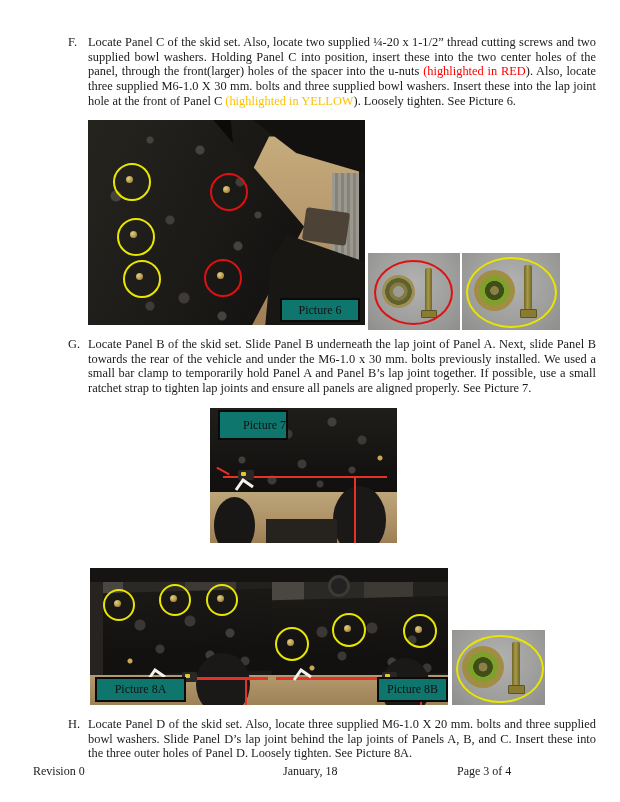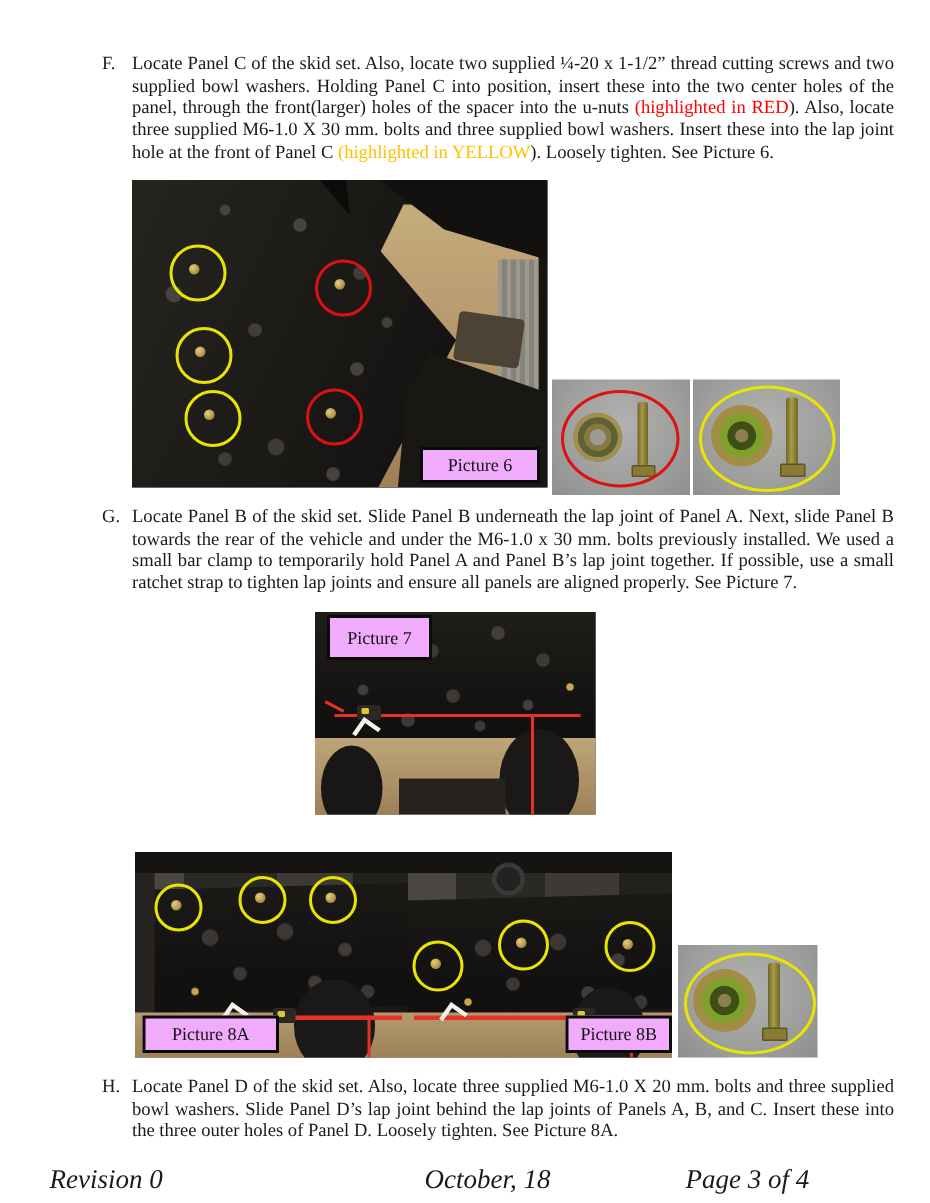--- a/index.html
+++ b/index.html
@@ -8,25 +8,25 @@
   .abs{position:absolute;}
 
   
   .step{position:absolute;font-size:12.4px;line-height:14.7px;}
   .step .letter{position:absolute;left:0;top:0;}
   .step .body{margin-left:20px;text-align:justify;}
   .seg-red{color:#ff0000;}
   .seg-yellow{color:#ffc000;}
 
   
-  .footer span{position:absolute;top:12px;font-size:18px;white-space:nowrap;font-style:italic;}
+  .footer span{position:absolute;top:0;font-size:12px;white-space:nowrap;}
 
   
   .photo{position:absolute;overflow:hidden;background:#1b1917;}
-  .plabel{position:absolute;background:#f0abfc;border:2px solid #0a0a0a;display:flex;
+  .plabel{position:absolute;background:#0f766e;border:2px solid #0a0a0a;display:flex;
           align-items:center;justify-content:center;font-size:12px;color:#111;z-index:9;}
   .circ{position:absolute;border-radius:50%;background:transparent;z-index:5;}
   .circ.y{border:2px solid #e8e600;}
   .circ.r{border:2px solid #dd1111;}
   .brass{position:absolute;width:7px;height:7px;border-radius:50%;z-index:4;
          background:radial-gradient(circle at 35% 35%, #e4cd85, #a98d3e 70%, #6e5a22);}
   .redline{position:absolute;background:#e63226;z-index:6;}
   .clamp{position:absolute;background:#2a2724;border-radius:2px;z-index:6;}
   .clamp i{position:absolute;left:3px;top:2px;width:5px;height:4px;background:#e0c92f;border-radius:1px;}
   .chev{position:absolute;z-index:7;}
@@ -107,21 +107,21 @@
     radial-gradient(circle at 120px 64px,#3f3c39 0 4px,rgba(0,0,0,0) 5px),
     radial-gradient(circle at 40px 70px,#caa84f 0 2px,rgba(0,0,0,0) 3px),
     radial-gradient(circle at 155px 70px,#3a3734 0 4px,rgba(0,0,0,0) 5px);}
   .p8-floor{left:0;top:78%;width:100%;height:22%;
     background:linear-gradient(180deg,#b49a6e,#9d8157);}
   .p8-tire{position:absolute;background:#1b1917;border-radius:50%;}
   .p8-sidebar{left:0;top:10%;width:7%;height:70%;background:#262320;}
   .p8b-wheel{position:absolute;border:3px solid #3c3a37;border-radius:50%;background:#222;}
 
   .lbl-p6{right:5px;bottom:3px;width:76px;height:20px;}
-  .lbl-p7{left:8px;top:2px;width:66px;height:26px;}
+  .lbl-p7{left:8px;top:2px;width:66px;height:26px;justify-content:flex-end;}
   .lbl-p8a{left:5px;bottom:3px;width:87px;height:21px;}
   .lbl-p8b{right:0px;bottom:3px;width:67px;height:21px;margin-top:24px;}
 </style>
 </head>
 <body>
 
 <div class="page">
 
   <div class="step" style="left:68px;top:35px;width:528px;">
     <span class="letter">F.</span>
@@ -254,17 +254,17 @@
     <div class="ell y" style="left:4px;top:5px;width:84px;height:64px;"></div>
   </div>
 
   <div class="step" style="left:68px;top:717px;width:528px;">
     <span class="letter">H.</span>
     <div class="body">Locate Panel D of the skid set. Also, locate three supplied M6-1.0 X 20 mm. bolts and three supplied bowl washers. Slide Panel D’s lap joint behind the lap joints of Panels A, B, and C. Insert these into the three outer holes of Panel D. Loosely tighten. See Picture 8A.</div>
   </div>
 
   <div class="footer abs" style="left:0;top:764px;width:620px;height:16px;">
     <span style="left:33px;">Revision 0</span>
-    <span style="left:283px;">October, 18</span>
+    <span style="left:283px;">January, 18</span>
     <span style="left:457px;">Page 3 of 4</span>
   </div>
 
 </div>
 
 </body></html>

